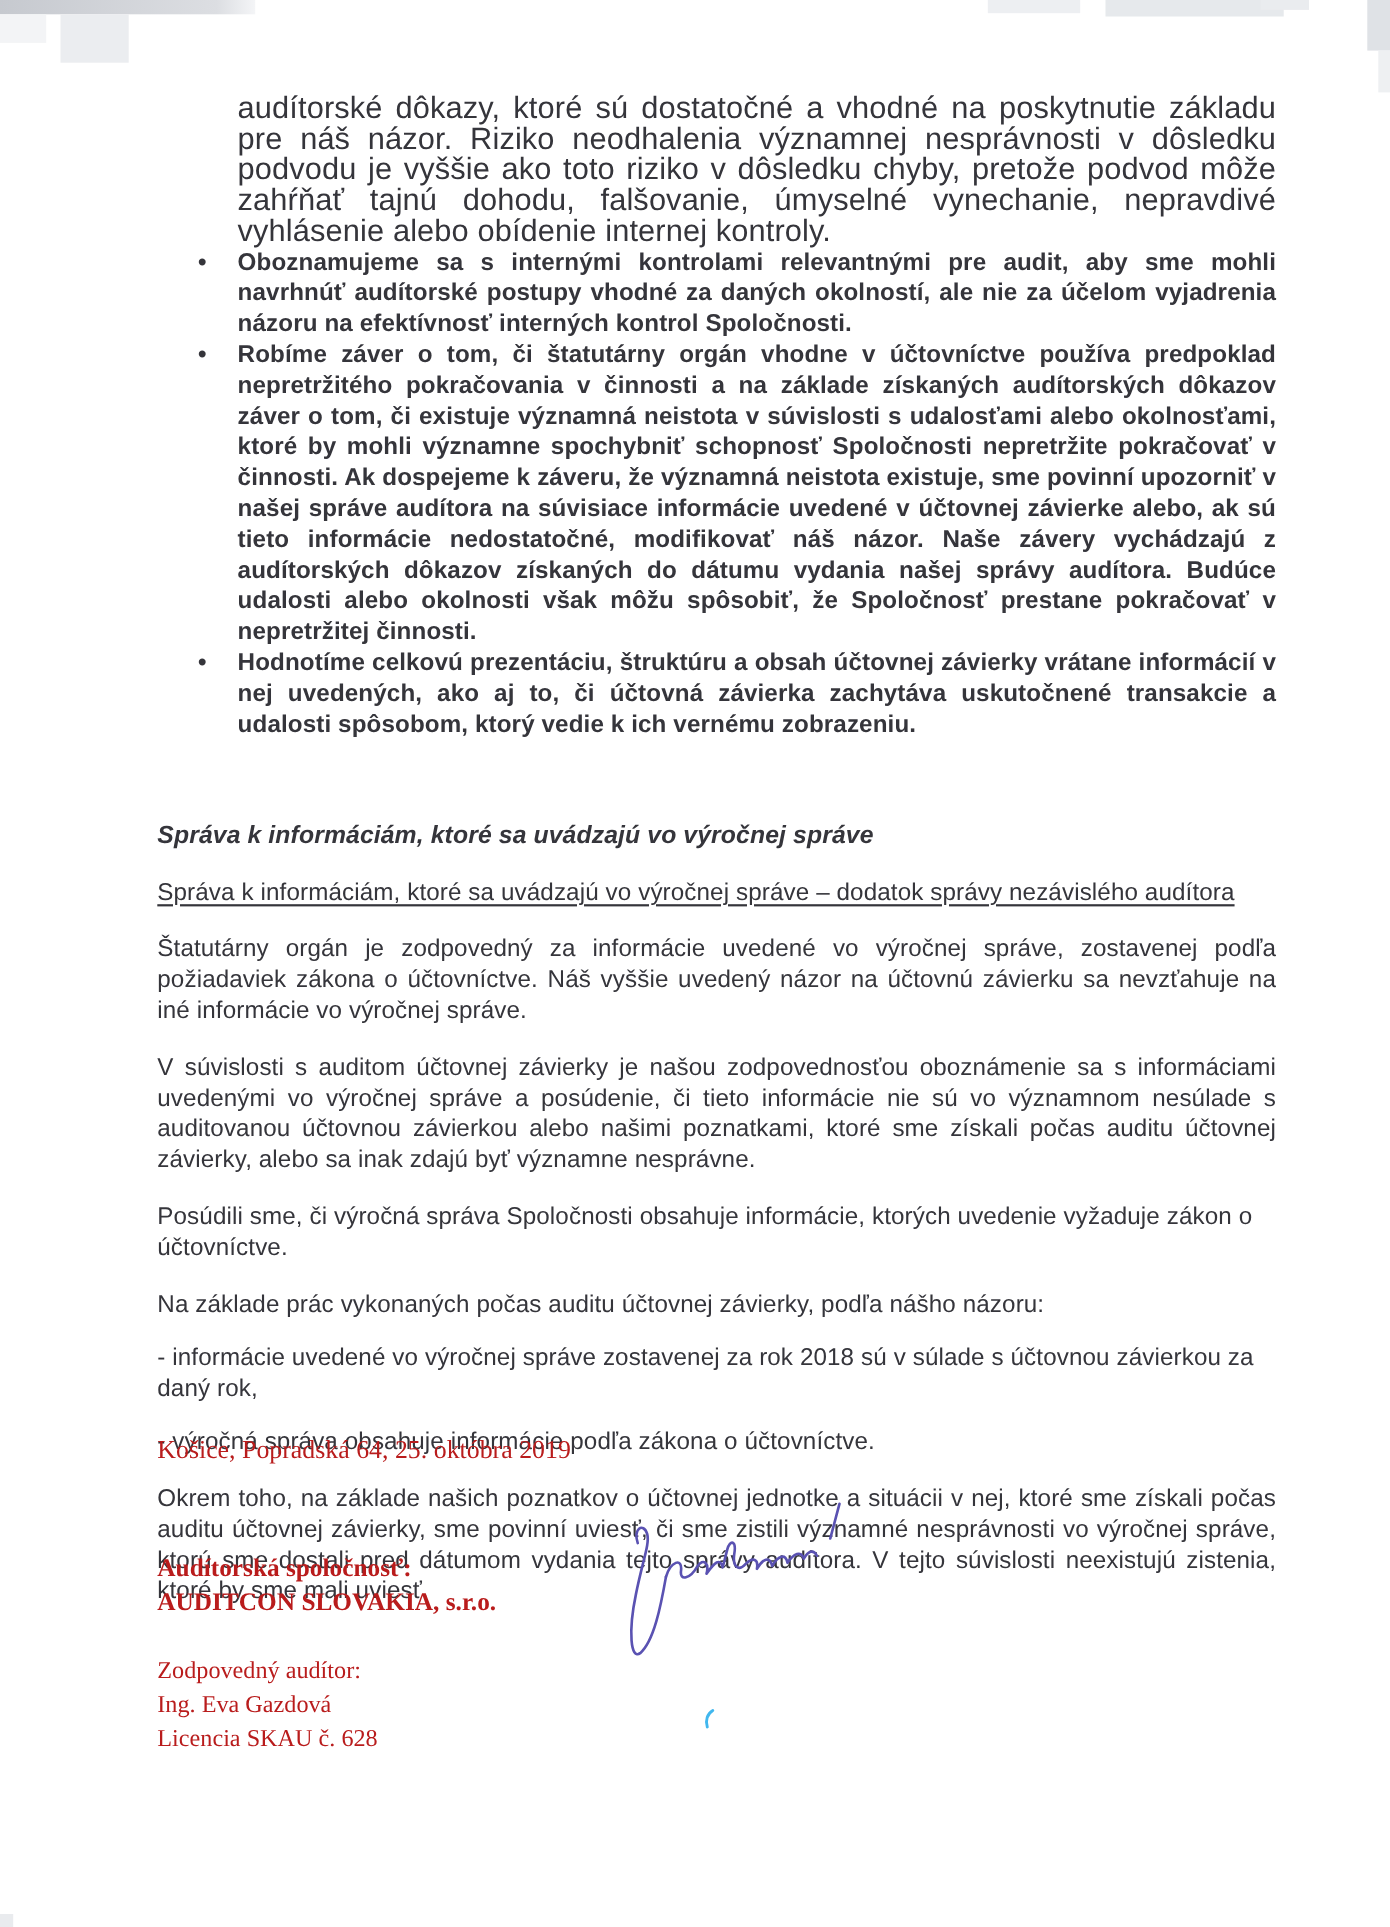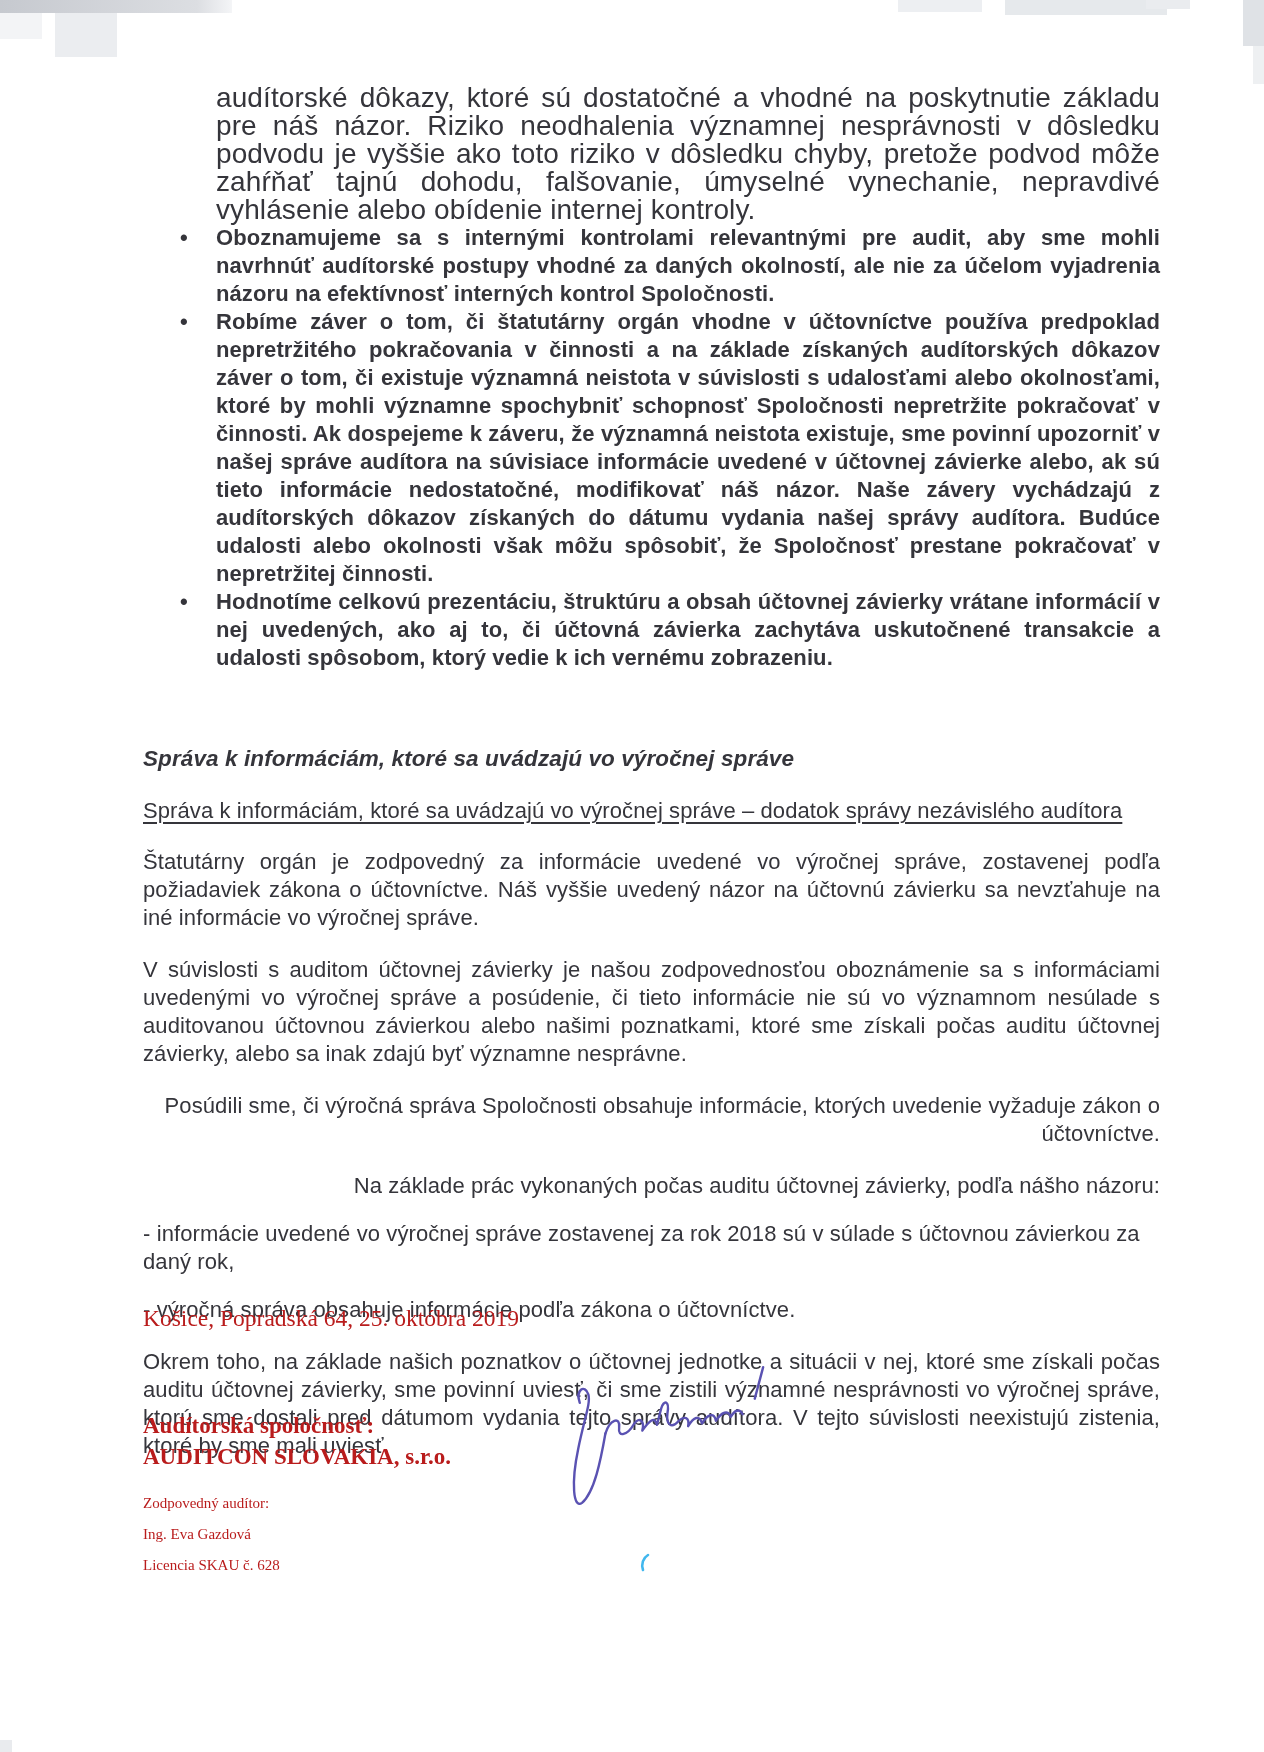--- a/index.html
+++ b/index.html
@@ -39,34 +39,34 @@
   .section-subheading{
     margin:26px 0 0 0;
     font-size:22px;letter-spacing:0.1px;
     text-decoration:underline;
     text-underline-offset:4px;
   }
   .para{
     margin:24px 0 0 0;width:1017px;
     font-size:22px;line-height:28px;text-align:justify;letter-spacing:0.1px;
   }
-  .para.single{text-align:right;}
+  .para.single{text-align:left;}
   .dash-item{
     margin:20px 0 0 0;
     font-size:22px;line-height:28px;letter-spacing:0.1px;
   }
   
   .footer{
     position:absolute;left:143px;top:1305px;width:900px;
     font-family:"Liberation Serif", serif;
     color:#b91c1c;
   }
   .place-date{font-size:23.5px;}
   .firm-block{margin-top:78px;font-size:23px;line-height:31px;font-weight:bold;}
-  .auditor-block{margin-top:16px;font-size:15px;line-height:31px;}
+  .auditor-block{margin-top:30px;font-size:22px;line-height:31px;}
   .firm-block div,.auditor-block div{white-space:nowrap;}
   
   .signature{
     position:absolute;left:548px;top:1358px;width:250px;height:170px;
     pointer-events:none;
   }
   .ink-dot{
     position:absolute;left:636px;top:1552px;width:20px;height:22px;
   }
   

